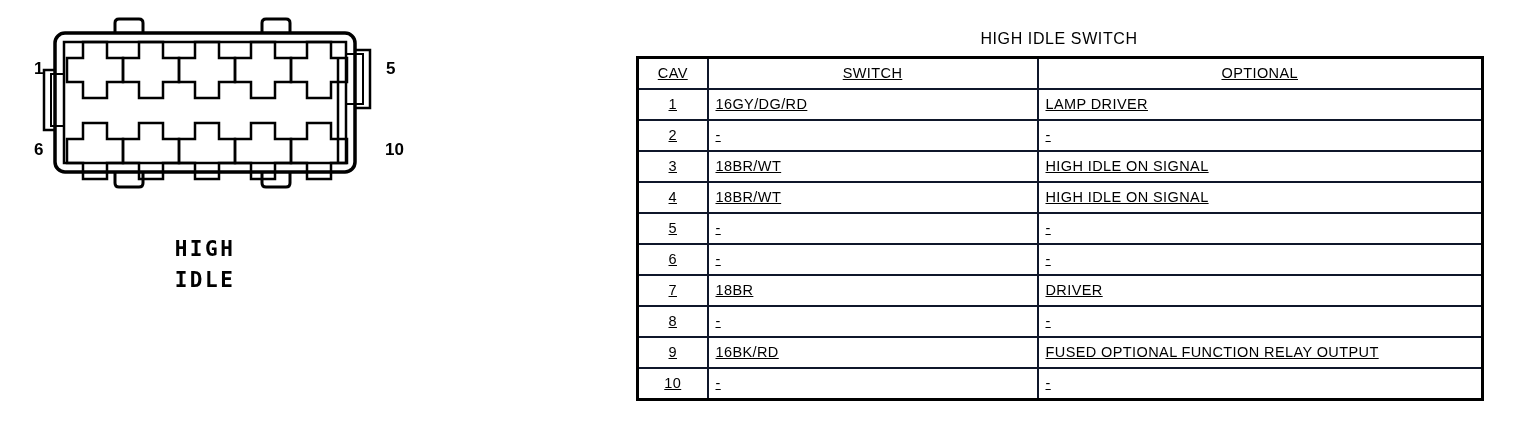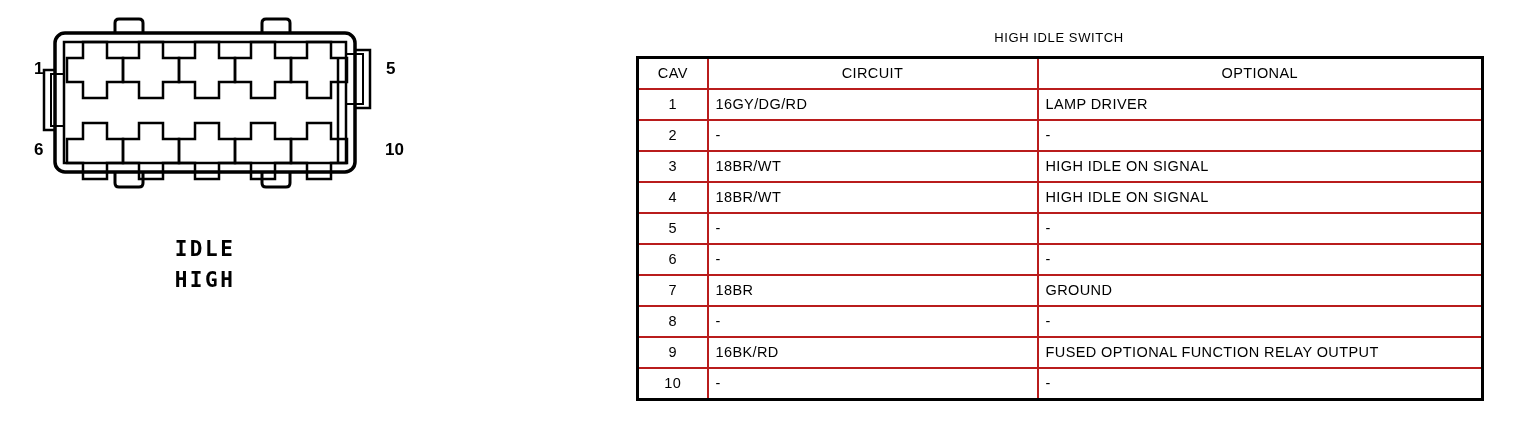--- a/index.html
+++ b/index.html
@@ -65,50 +65,51 @@
     top: 0;
     width: 846px;
     height: 442px;
   }
   #table-title {
     position: absolute;
     left: 0;
     top: 30px;
     width: 846px;
     text-align: center;
-    font-size: 13px;
+    font-size: 16px;
     font-weight: 400;
     letter-spacing: 0.6px;
     white-space: nowrap;
   }
   #pinout-table {
     position: absolute;
     left: 0;
     top: 56px;
     width: 845px;
     border-collapse: collapse;
     table-layout: fixed;
     border: 3px solid #000;
   }
   #pinout-table col.col-cav      { width: 70px; }
   #pinout-table col.col-circuit  { width: 330px; }
   #pinout-table col.col-function { width: 445px; }
 
   #pinout-table th,
   #pinout-table td {
-    border: 2px solid #b91c1c;
+    border: 2px solid #0f172a;
     height: 29px;
     padding: 0 0 0 7px;
     font-size: 14.5px;
     font-weight: 400;
     letter-spacing: 0.4px;
     line-height: 29px;
     white-space: nowrap;
     overflow: hidden;
     vertical-align: middle;
+    text-decoration: underline;
   }
   #pinout-table th {
     text-align: center;
     padding: 0;
   }
   #pinout-table td.cav-cell {
     text-align: center;
     padding: 0;
   }
 </style>
@@ -155,39 +156,39 @@
       <path d="M 318,50 L 318,155" stroke-width="2.5"></path>
     </g>
   </svg>
 
   <span class="pin-label" id="pin-label-1">1</span>
   <span class="pin-label" id="pin-label-6">6</span>
   <span class="pin-label" id="pin-label-5">5</span>
   <span class="pin-label" id="pin-label-10">10</span>
 
   <div id="connector-caption">
+    <div>HIGH</div>
     <div>IDLE</div>
-    <div>HIGH</div>
   </div>
 </div>
 
 <div id="table-panel">
 
   <div id="table-title">HIGH IDLE SWITCH</div>
 
   <table id="pinout-table">
     <colgroup>
       <col class="col-cav">
       <col class="col-circuit">
       <col class="col-function">
     </colgroup>
     <thead>
       <tr>
         <th>CAV</th>
-        <th>CIRCUIT</th>
+        <th>SWITCH</th>
         <th>OPTIONAL</th>
       </tr>
     </thead>
     <tbody id="pinout-table-body">
         <tr>
           <td class="cav-cell">1</td>
           <td>16GY/DG/RD</td>
           <td>LAMP DRIVER</td>
         </tr>
         <tr>
@@ -211,21 +212,21 @@
           <td>-</td>
         </tr>
         <tr>
           <td class="cav-cell">6</td>
           <td>-</td>
           <td>-</td>
         </tr>
         <tr>
           <td class="cav-cell">7</td>
           <td>18BR</td>
-          <td>GROUND</td>
+          <td>DRIVER</td>
         </tr>
         <tr>
           <td class="cav-cell">8</td>
           <td>-</td>
           <td>-</td>
         </tr>
         <tr>
           <td class="cav-cell">9</td>
           <td>16BK/RD</td>
           <td>FUSED OPTIONAL FUNCTION RELAY OUTPUT</td>

